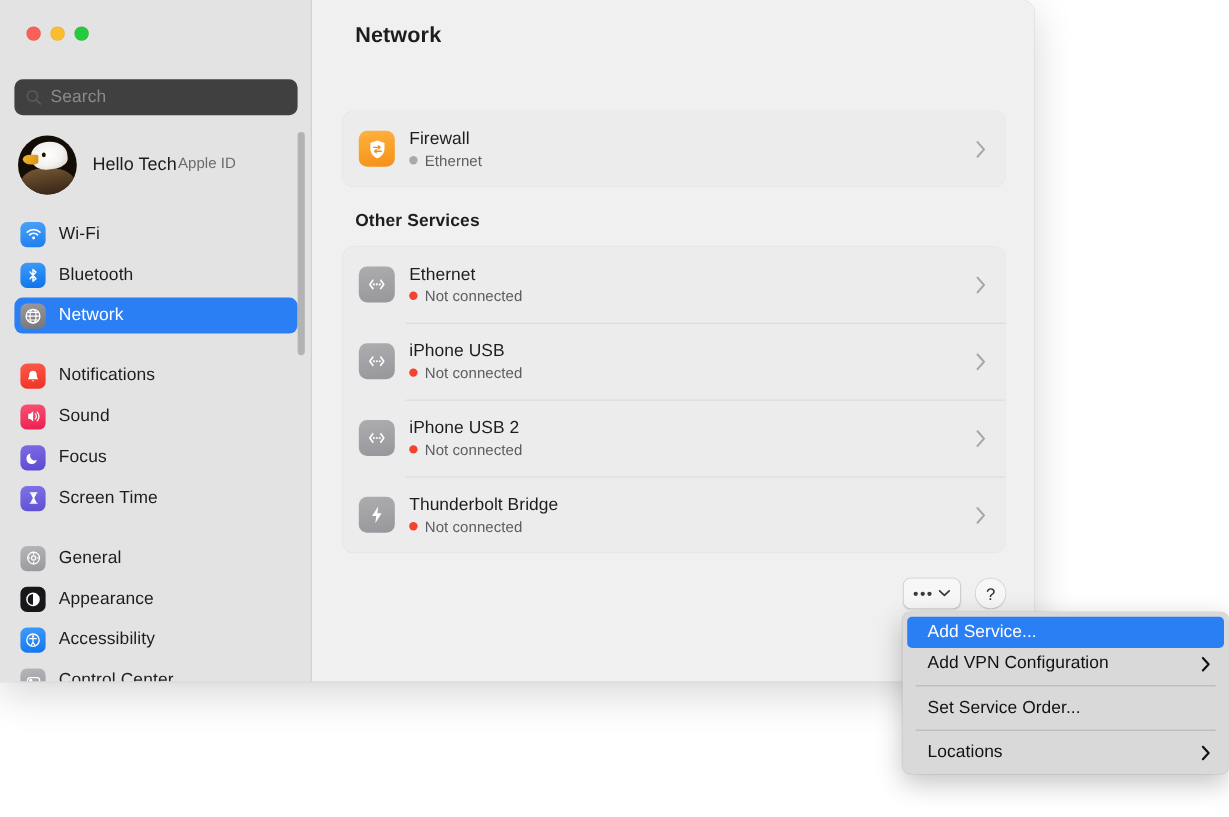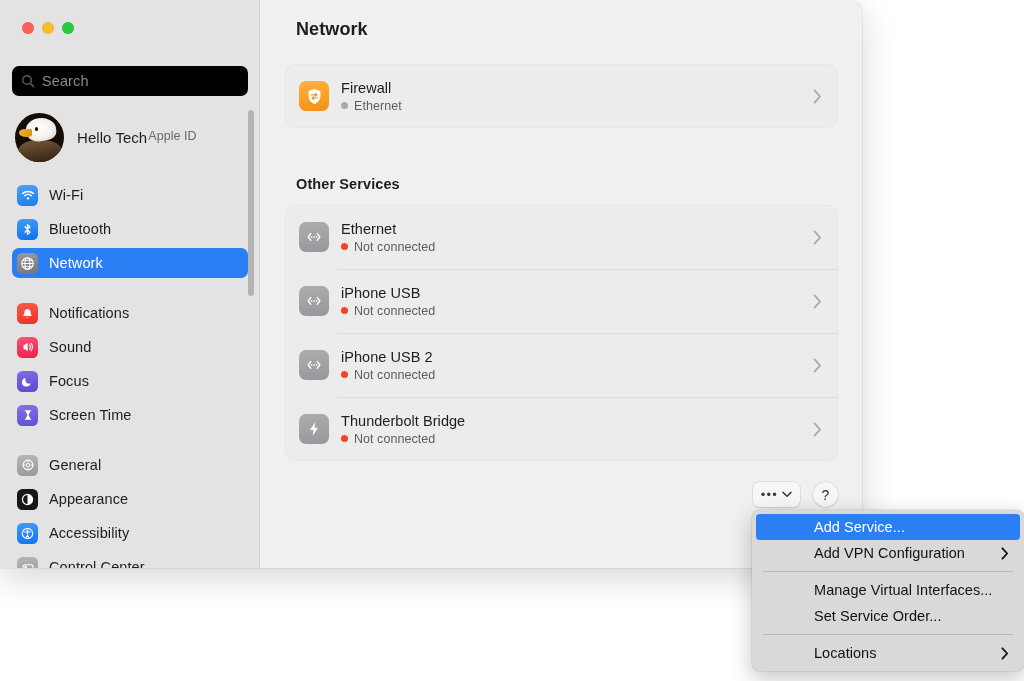--- a/index.html
+++ b/index.html
@@ -29,21 +29,21 @@
     overflow: hidden;
   }
   .traffic { position: absolute; left: 22px; top: 22px; display: flex; gap: 8px; }
   .light { width: 12px; height: 12px; border-radius: 50%; }
   .light.red    { background: #fb5f57; box-shadow: inset 0 0 0 0.5px rgba(0,0,0,0.09); }
   .light.yellow { background: #fbbd2e; box-shadow: inset 0 0 0 0.5px rgba(0,0,0,0.09); }
   .light.green  { background: #27c93f; box-shadow: inset 0 0 0 0.5px rgba(0,0,0,0.09); }
 
   .search-field {
     position: absolute; left: 12px; top: 66px; width: 236px; height: 30px;
-    background: #000000; border-radius: 7px;
+    background: #404040; border-radius: 7px;
     display: flex; align-items: center; padding: 0 9px; gap: 7px;
   }
   .search-field .mag { flex: 0 0 auto; display: block; }
   .search-text { font-size: 14.5px; color: #8b8b8e; letter-spacing: 0.1px; }
 
   .account {
     position: absolute; left: 12px; top: 107px; width: 228px; height: 60px;
     display: flex; align-items: center; gap: 13px; border-radius: 8px; padding-left: 3px;
   }
   .avatar {
@@ -163,21 +163,21 @@
     position: absolute; left: 752px; top: 510px; width: 272px;
     background: #d9d9d9; border-radius: 7px;
     box-shadow: 0 0 0 0.5px rgba(0,0,0,0.12), 0 7px 22px rgba(0,0,0,0.24);
     padding: 4px 0 5px; z-index: 10;
   }
   .menu-item {
     position: relative; height: 26px; display: flex; align-items: center;
     padding: 0 11px 0 17px; margin: 0 4px; border-radius: 4px;
   }
   .menu-item.highlight { background: #2b7ff5; }
-  .menu-label { font-size: 14.5px; color: #121214; letter-spacing: 0.05px; flex: 1 1 auto; margin-left: 41px; }
+  .menu-label { font-size: 14.5px; color: #121214; letter-spacing: 0.05px; flex: 1 1 auto; }
   .menu-item.highlight .menu-label { color: #ffffff; }
   .menu-arrow { flex: 0 0 auto; font-size: 14px; color: #121214; line-height: 1; font-weight: bold; }
   .menu-sep { height: 1px; background: #b9b9b9; margin: 5px 11px; }
 </style>
 </head>
 <body>
 
 <div class="screen">
 
   <div class="window">
@@ -329,21 +329,21 @@
         </div>
       </div>
 
       <div class="sb-scroll"></div>
     </div>
 
     <div class="main">
 
       <div class="page-title">Network</div>
 
-      <div class="card" style="top:64px;">
+      <div class="card" style="top:92px;">
         <div class="row">
           <span class="svc-icon orange">
             <svg width="19" height="19" viewBox="0 0 20 20">
               <path d="M10 2.2 16.2 4.3v5.1c0 4-2.6 7-6.2 8.4C6.4 16.4 3.8 13.4 3.8 9.4V4.3z" fill="#fff"></path>
               <path d="M6.6 8.2h5.1M11 6.9l1.4 1.3L11 9.5" stroke="#f49017" stroke-width="1.25" fill="none" stroke-linecap="round" stroke-linejoin="round"></path>
               <path d="M13.4 11.6H8.3M9 10.3 7.6 11.6 9 12.9" stroke="#f49017" stroke-width="1.25" fill="none" stroke-linecap="round" stroke-linejoin="round"></path>
             </svg>
           </span>
           <div class="row-text">
             <span class="row-title">Firewall</span>
@@ -465,23 +465,20 @@
 
     <div class="menu-item">
       <span class="menu-label">Add VPN Configuration</span>
       <svg class="menu-arrow" width="8" height="13" viewBox="0 0 8 13">
         <path d="M1.4 1.3 6.2 6.5l-4.8 5.2" fill="none" stroke="#121214" stroke-width="1.8" stroke-linecap="round" stroke-linejoin="round"></path>
       </svg>
     </div>
 
     <div class="menu-sep"></div>
 
-    <div class="menu-item">
-      <span class="menu-label">Manage Virtual Interfaces...</span>
-    </div>
 
     <div class="menu-item">
       <span class="menu-label">Set Service Order...</span>
     </div>
 
     <div class="menu-sep"></div>
 
     <div class="menu-item">
       <span class="menu-label">Locations</span>
       <svg class="menu-arrow" width="8" height="13" viewBox="0 0 8 13">

